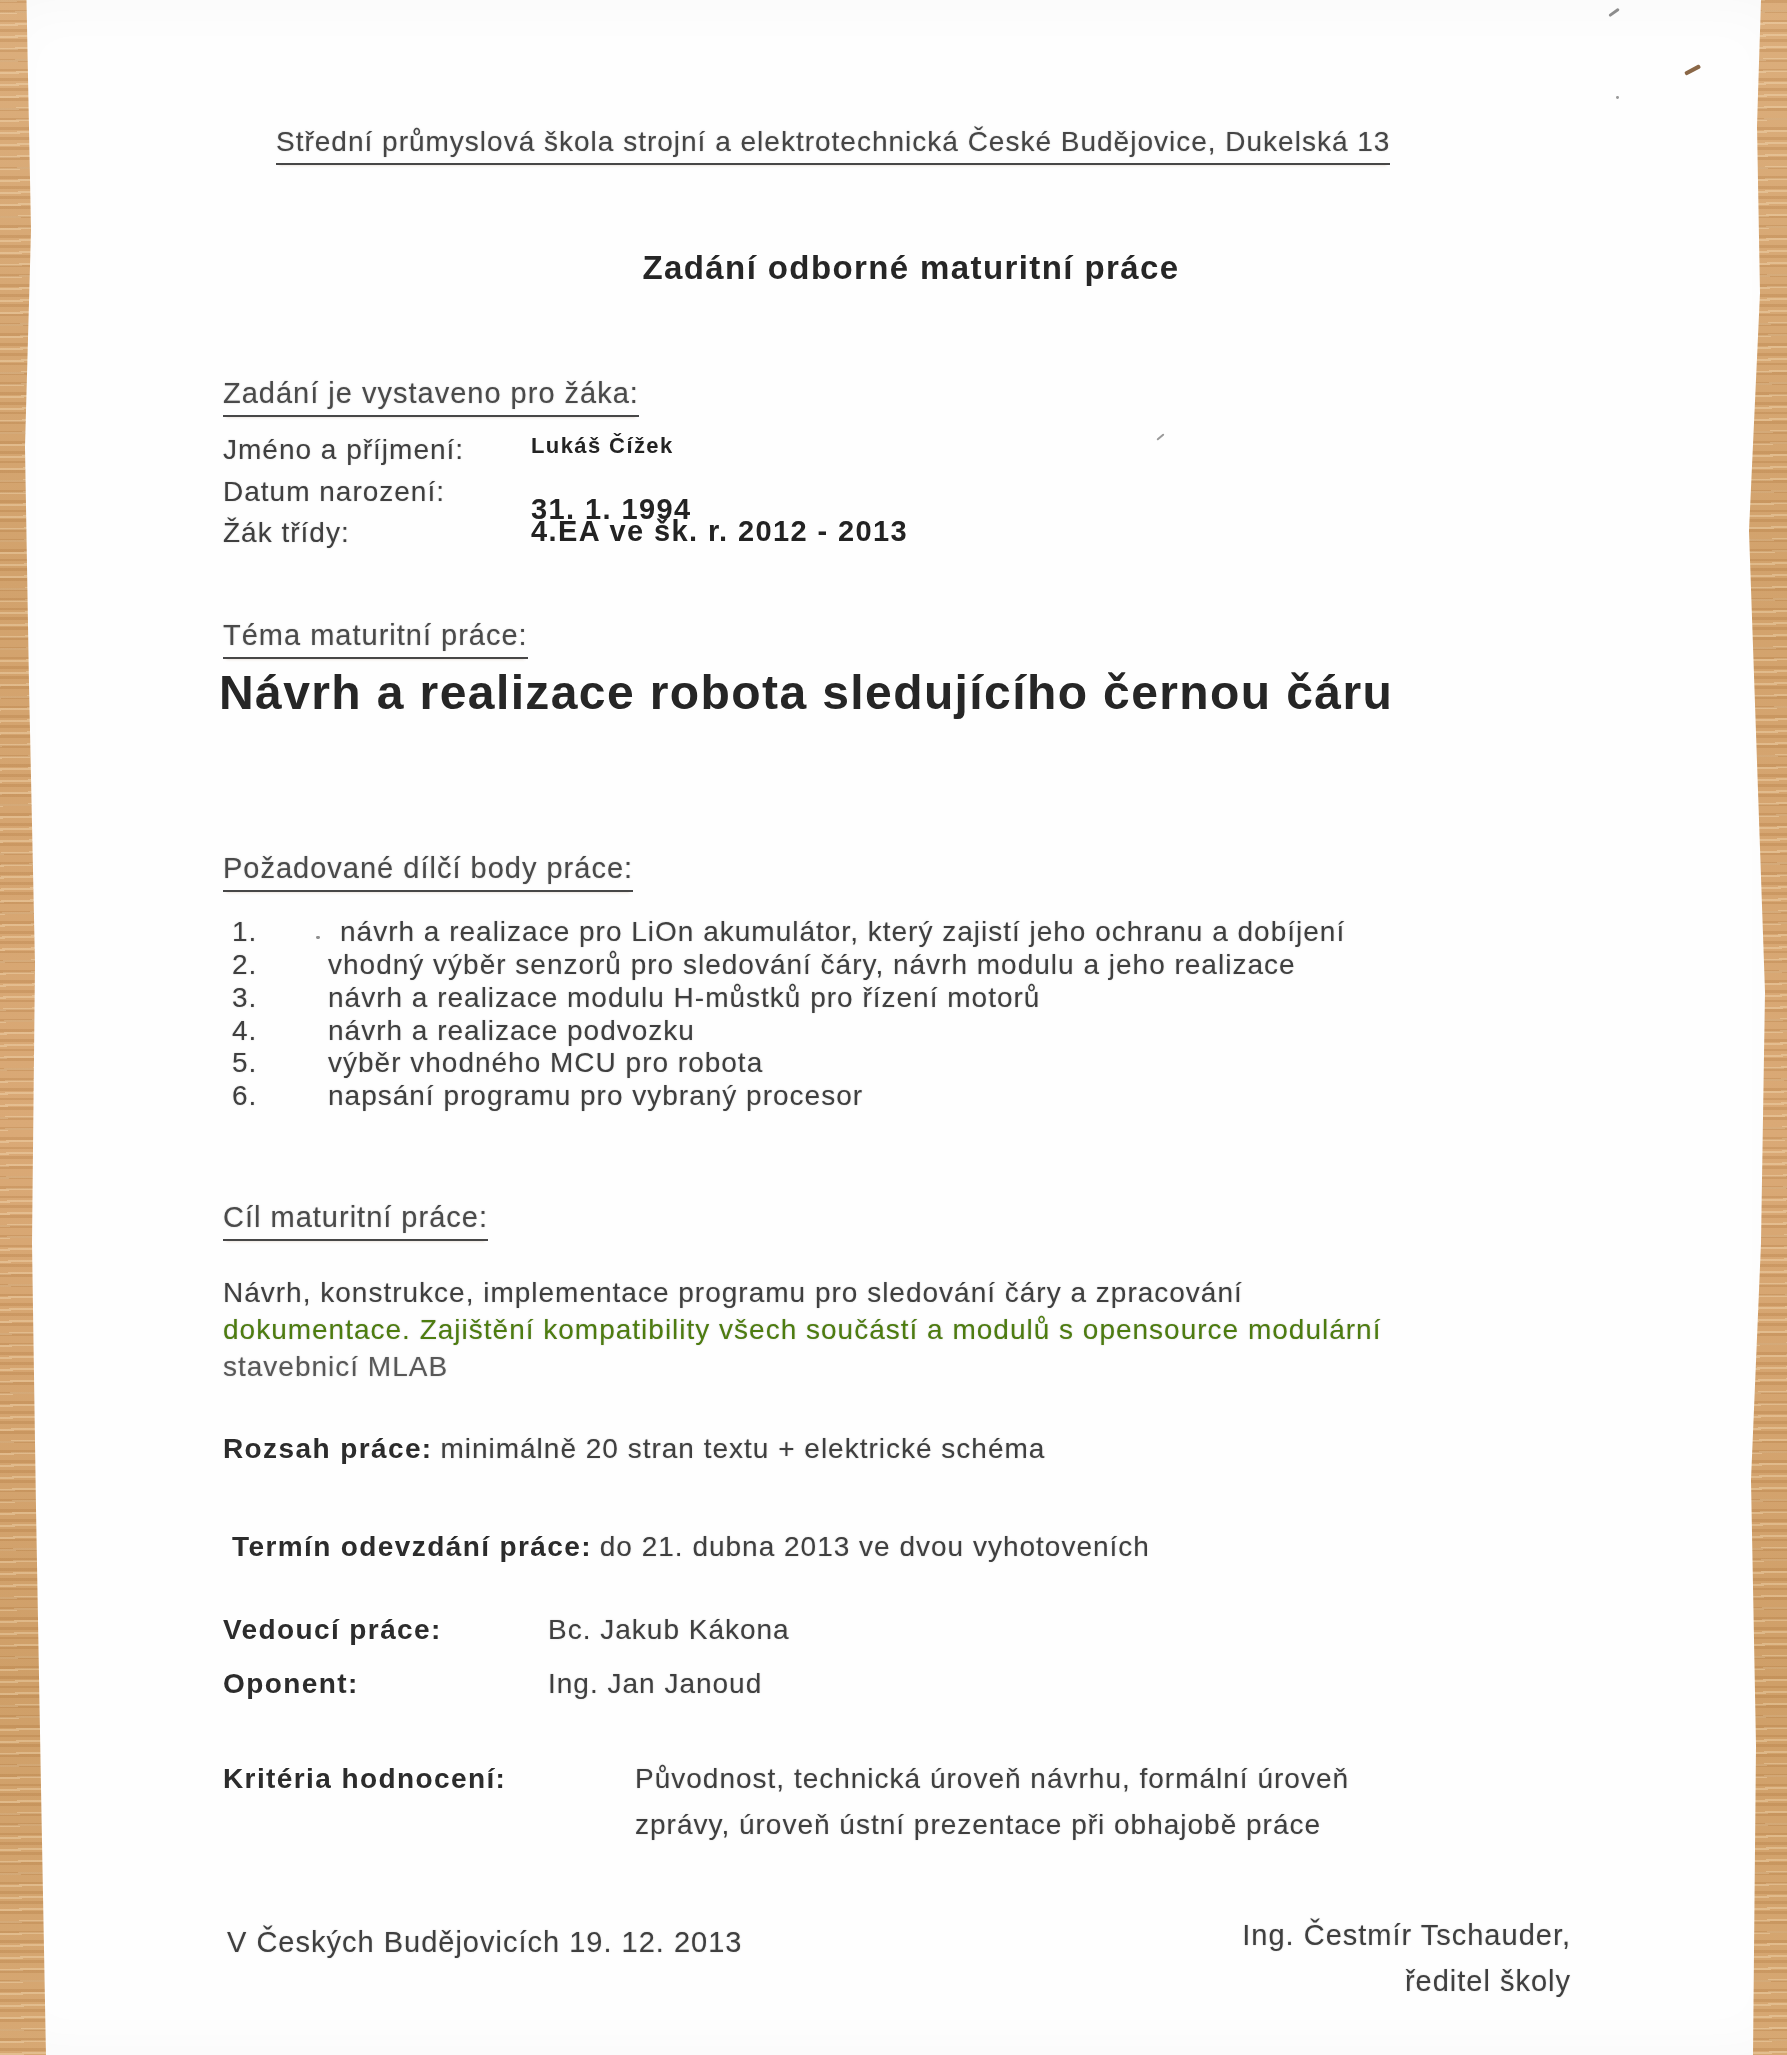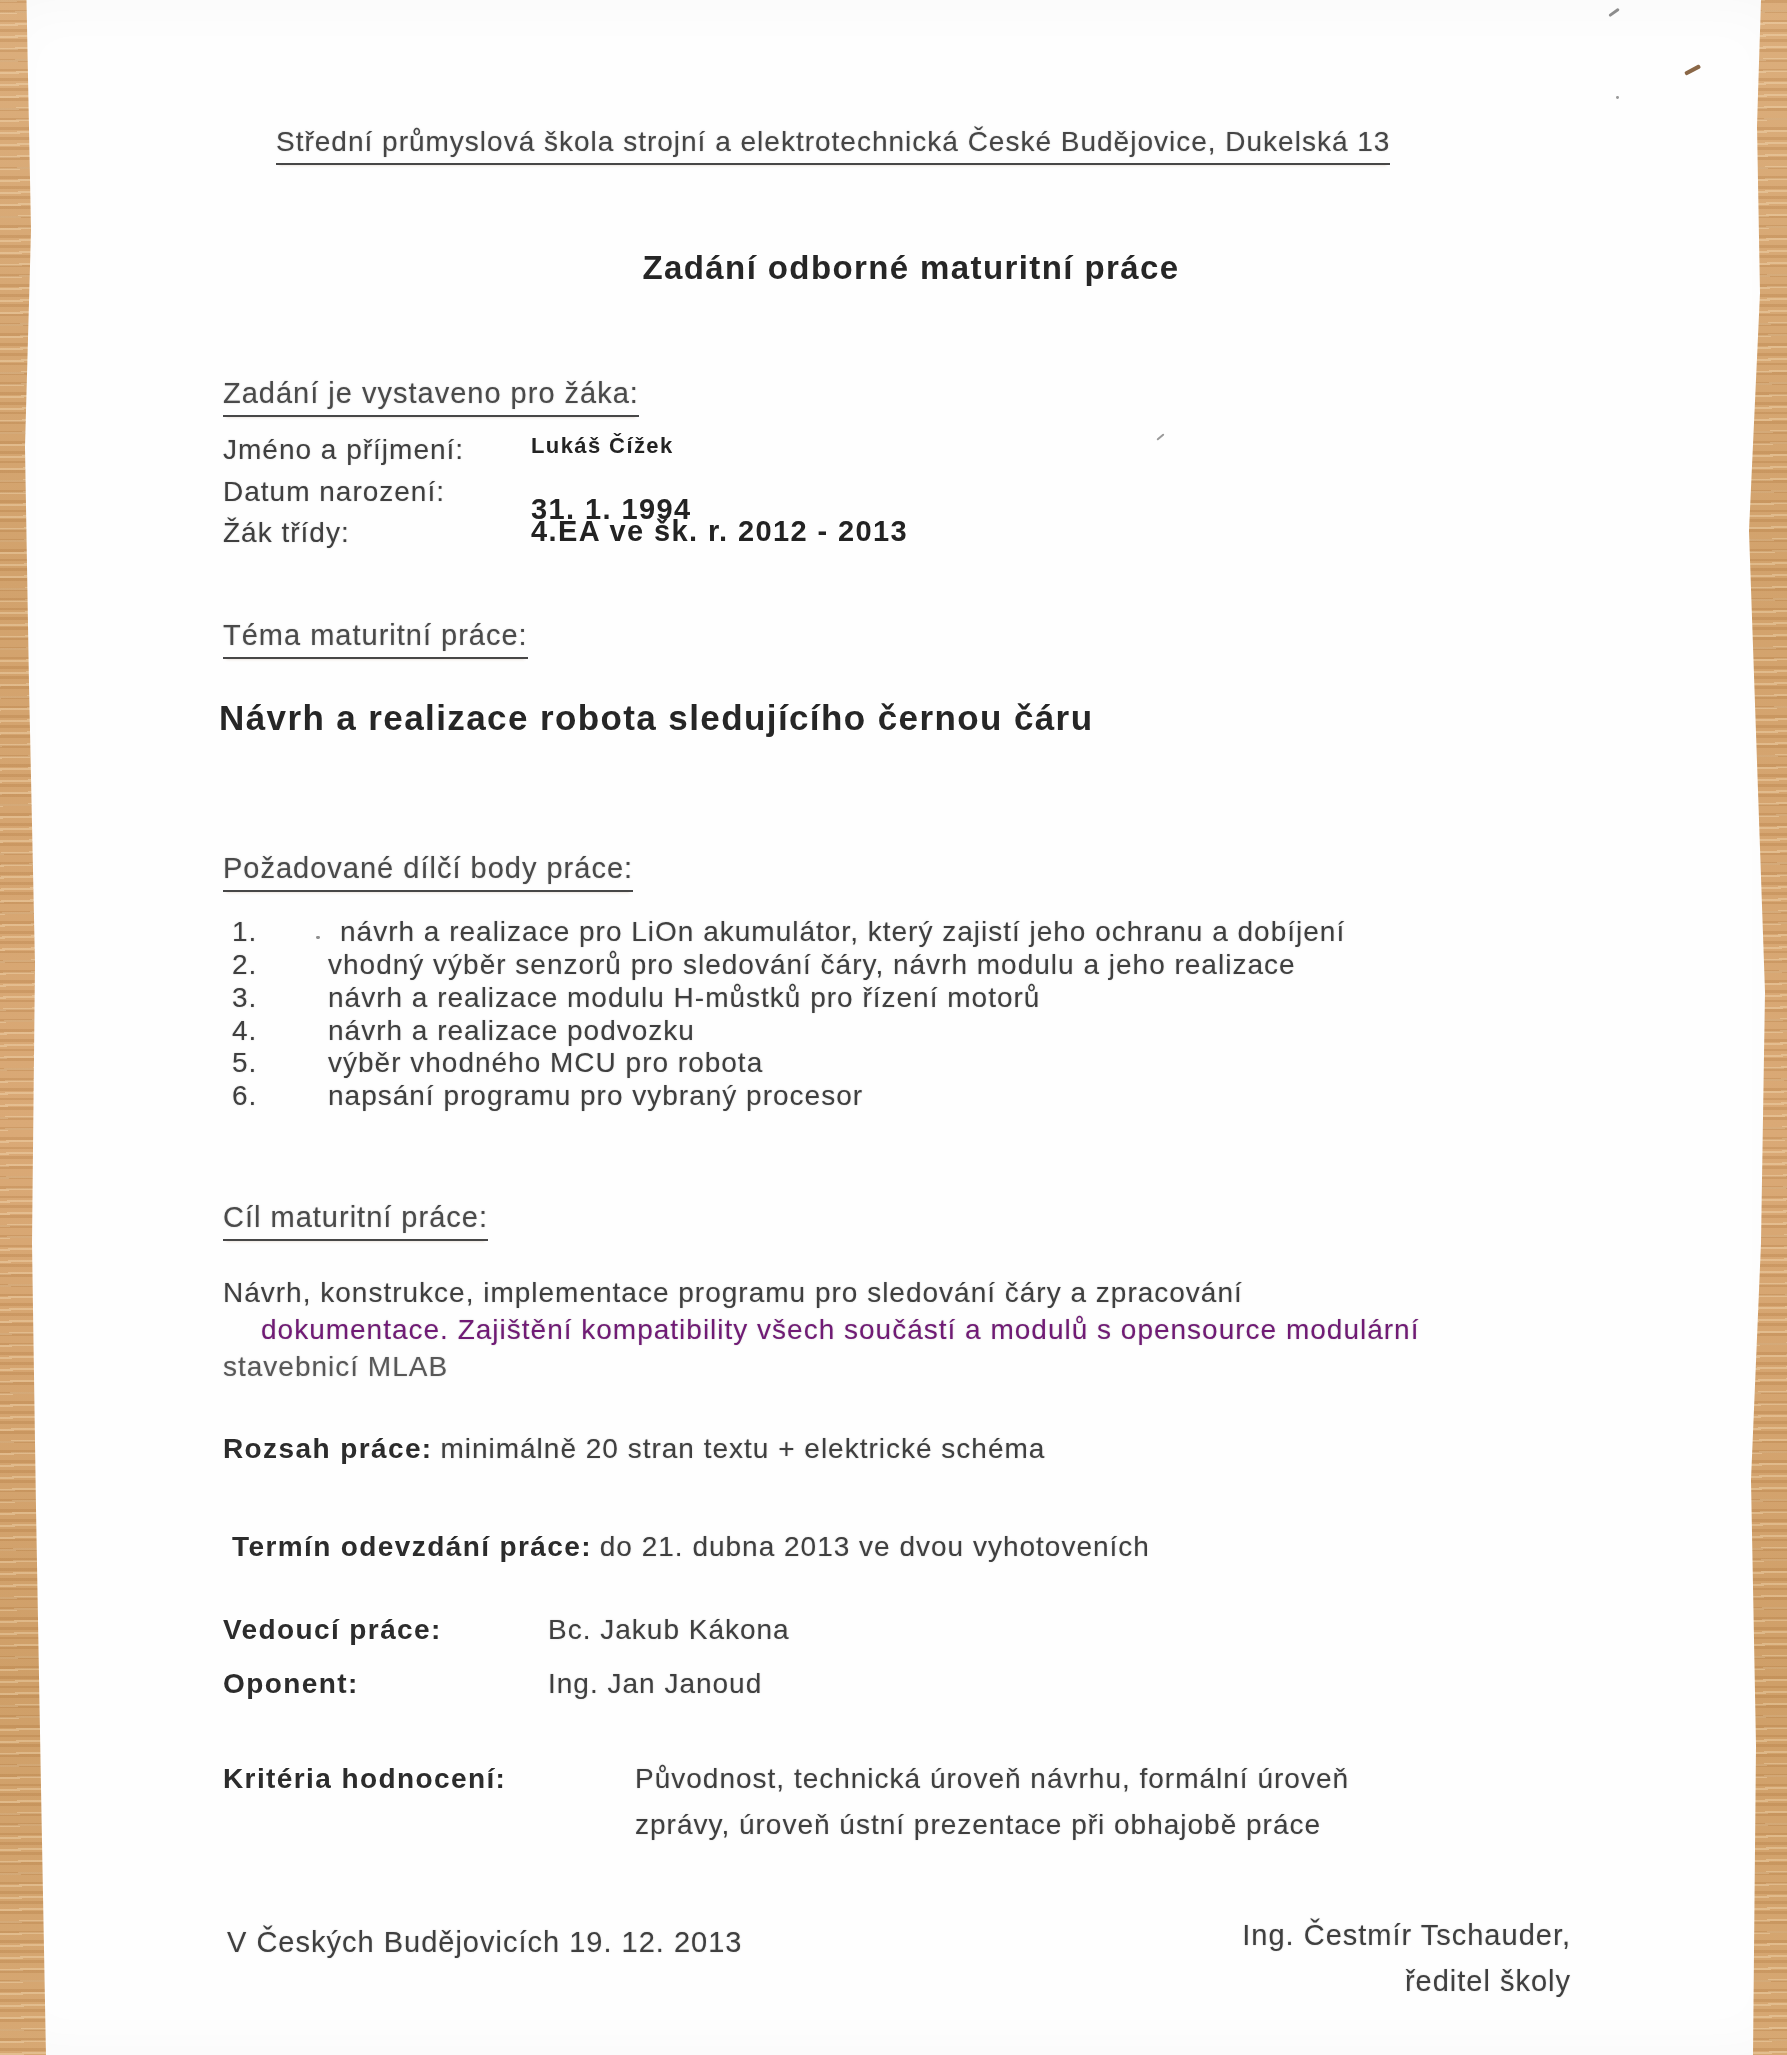--- a/index.html
+++ b/index.html
@@ -70,21 +70,21 @@
 <div class="abs body-txt bold-val" style="left:531px;top:475px;font-size:29px;margin-top:18px;">31. 1. 1994</div>
 
 <div class="abs ink body-txt" style="left:223px;top:517px;">
   <span>Žák třídy:</span>
 </div>
 <div class="abs body-txt bold-val" style="left:531px;top:515px;font-size:29px;">4.EA ve šk. r. 2012 - 2013</div>
 
 <div class="abs" style="left:223px;top:619px;">
   <span class="heading">Téma maturitní práce:</span>
 </div>
-<div class="abs big-title" style="left:219px;top:698px;font-size:35px;">Návrh a realizace robota sledujícího černou čáru</div>
+<div class="abs big-title" style="left:219px;top:665px;font-size:48px;">Návrh a realizace robota sledujícího černou čáru</div>
 
 <div class="abs" style="left:223px;top:852px;">
   <span class="heading">Požadované dílčí body práce:</span>
 </div>
 
 <div class="abs ink body-txt" style="left:232px;top:916px;">
   <span>1.</span></div>
 <div class="abs ink body-txt" style="left:340px;top:916px;">návrh a realizace pro LiOn akumulátor, který zajistí jeho ochranu a dobíjení</div>
 
 <div class="abs ink body-txt" style="left:232px;top:949px;">
@@ -104,21 +104,21 @@
 <div class="abs ink body-txt" style="left:328px;top:1047px;">výběr vhodného MCU pro robota</div>
 
 <div class="abs ink body-txt" style="left:232px;top:1080px;">
   <span>6.</span></div>
 <div class="abs ink body-txt" style="left:328px;top:1080px;">napsání programu pro vybraný procesor</div>
 
 <div class="abs" style="left:223px;top:1201px;">
   <span class="heading">Cíl maturitní práce:</span>
 </div>
 <div class="abs ink body-txt" style="left:223px;top:1277px;">Návrh, konstrukce, implementace programu pro sledování čáry a zpracování</div>
-<div class="abs ink body-txt" style="left:223px;top:1314px;color:#701a75;margin-left:38px;">dokumentace. Zajištění kompatibility všech součástí a modulů s opensource modulární</div>
+<div class="abs ink body-txt" style="left:223px;top:1314px;color:#4d7c0f;">dokumentace. Zajištění kompatibility všech součástí a modulů s opensource modulární</div>
 <div class="abs ink body-txt" style="left:223px;top:1351px;color:#585858;">stavebnicí MLAB</div>
 
 <div class="abs body-txt" style="left:223px;top:1433px;">
   <span class="bold-label">Rozsah práce:</span>
   <span class="ink">minimálně 20 stran textu + elektrické schéma</span>
 </div>
 
 <div class="abs body-txt" style="left:223px;top:1531px;margin-left:9px;">
   <span class="bold-label">Termín odevzdání práce:</span>
   <span class="ink">do 21. dubna 2013 ve dvou vyhotoveních</span>

